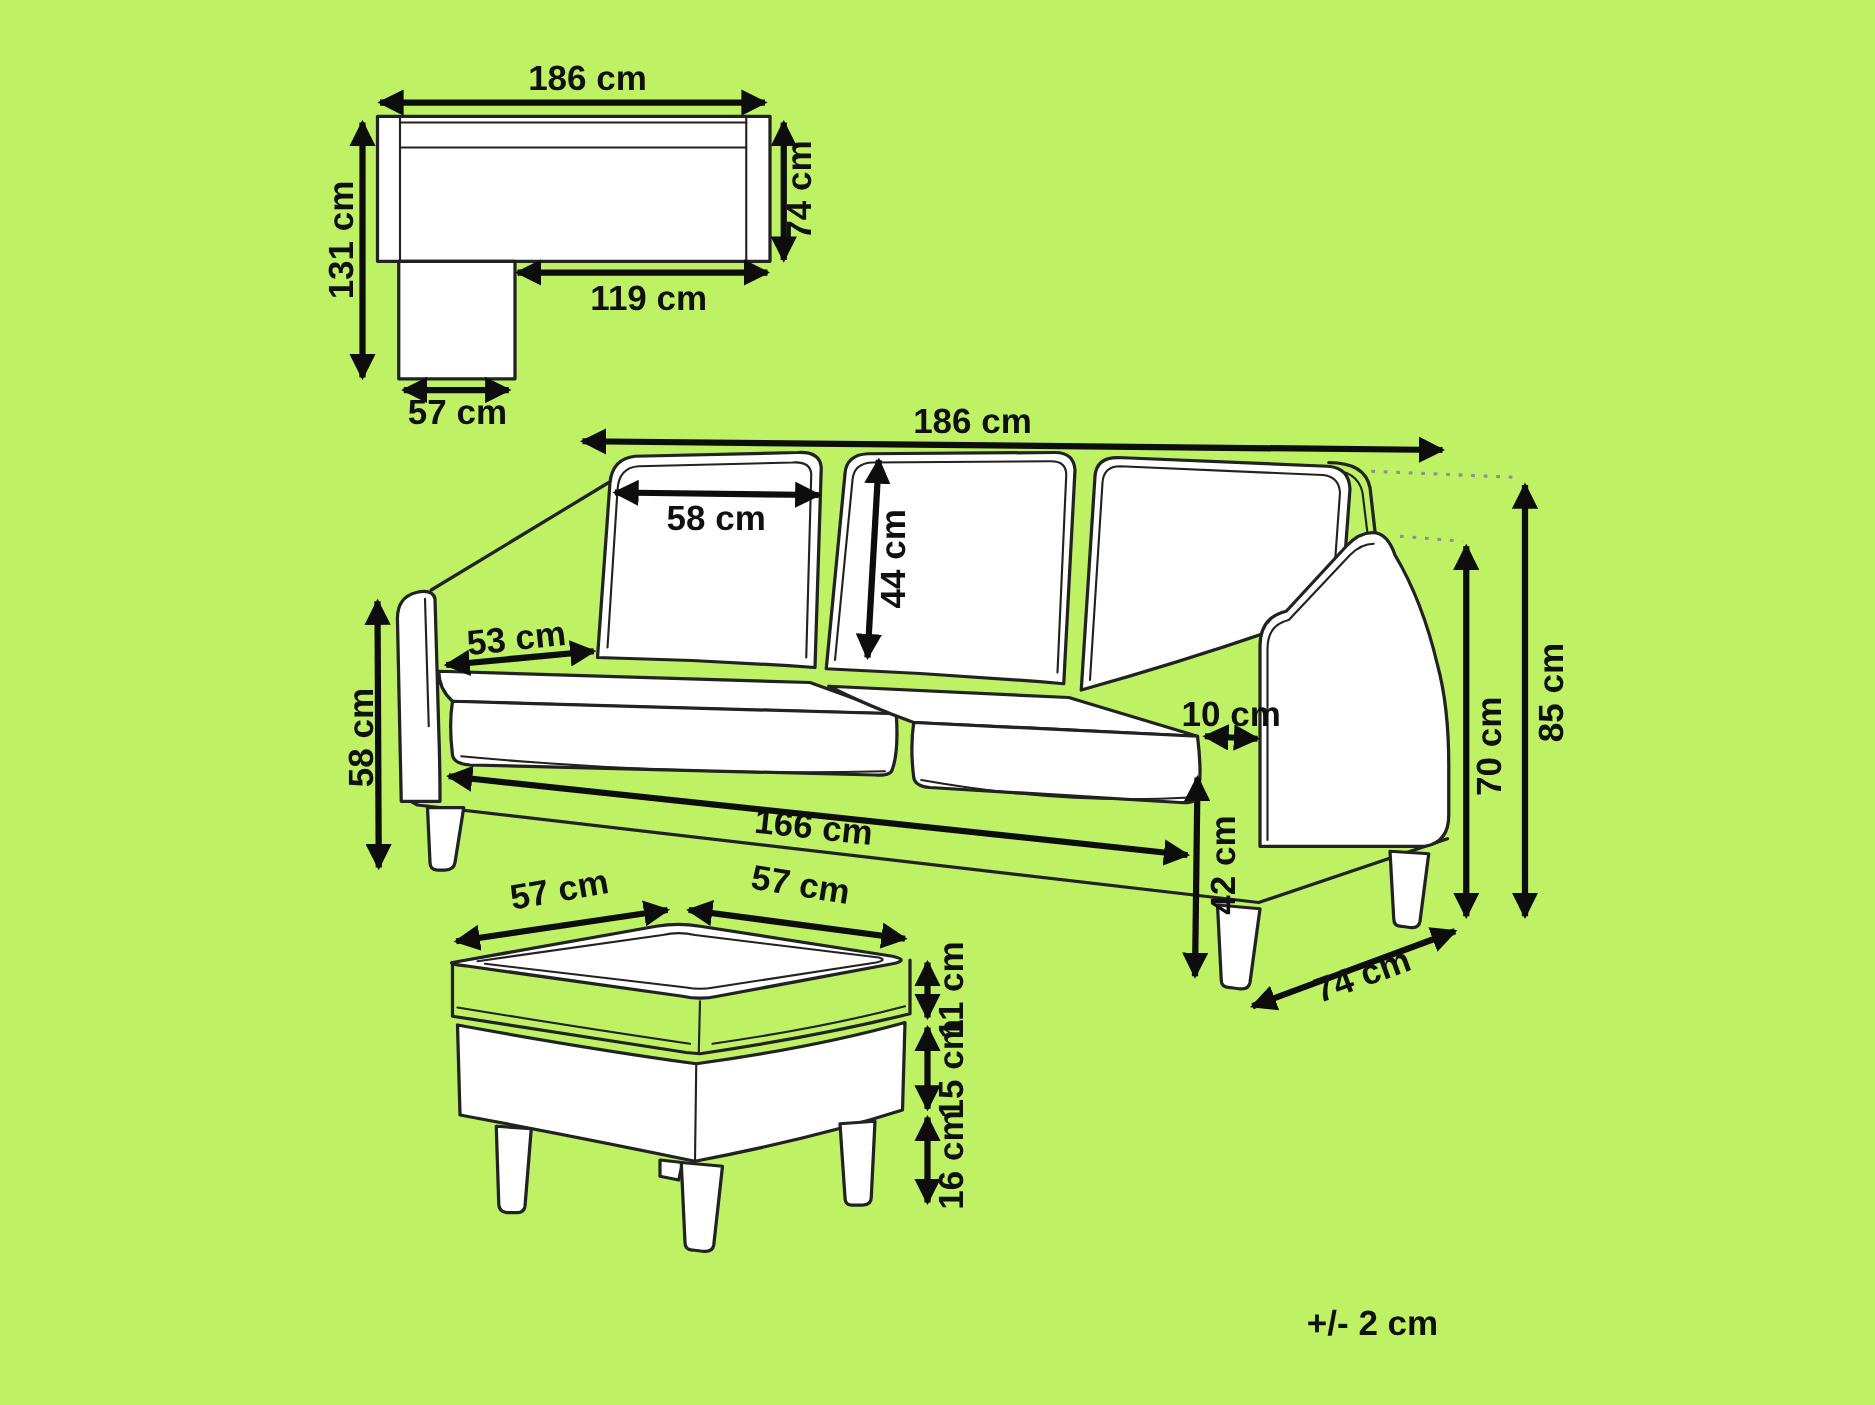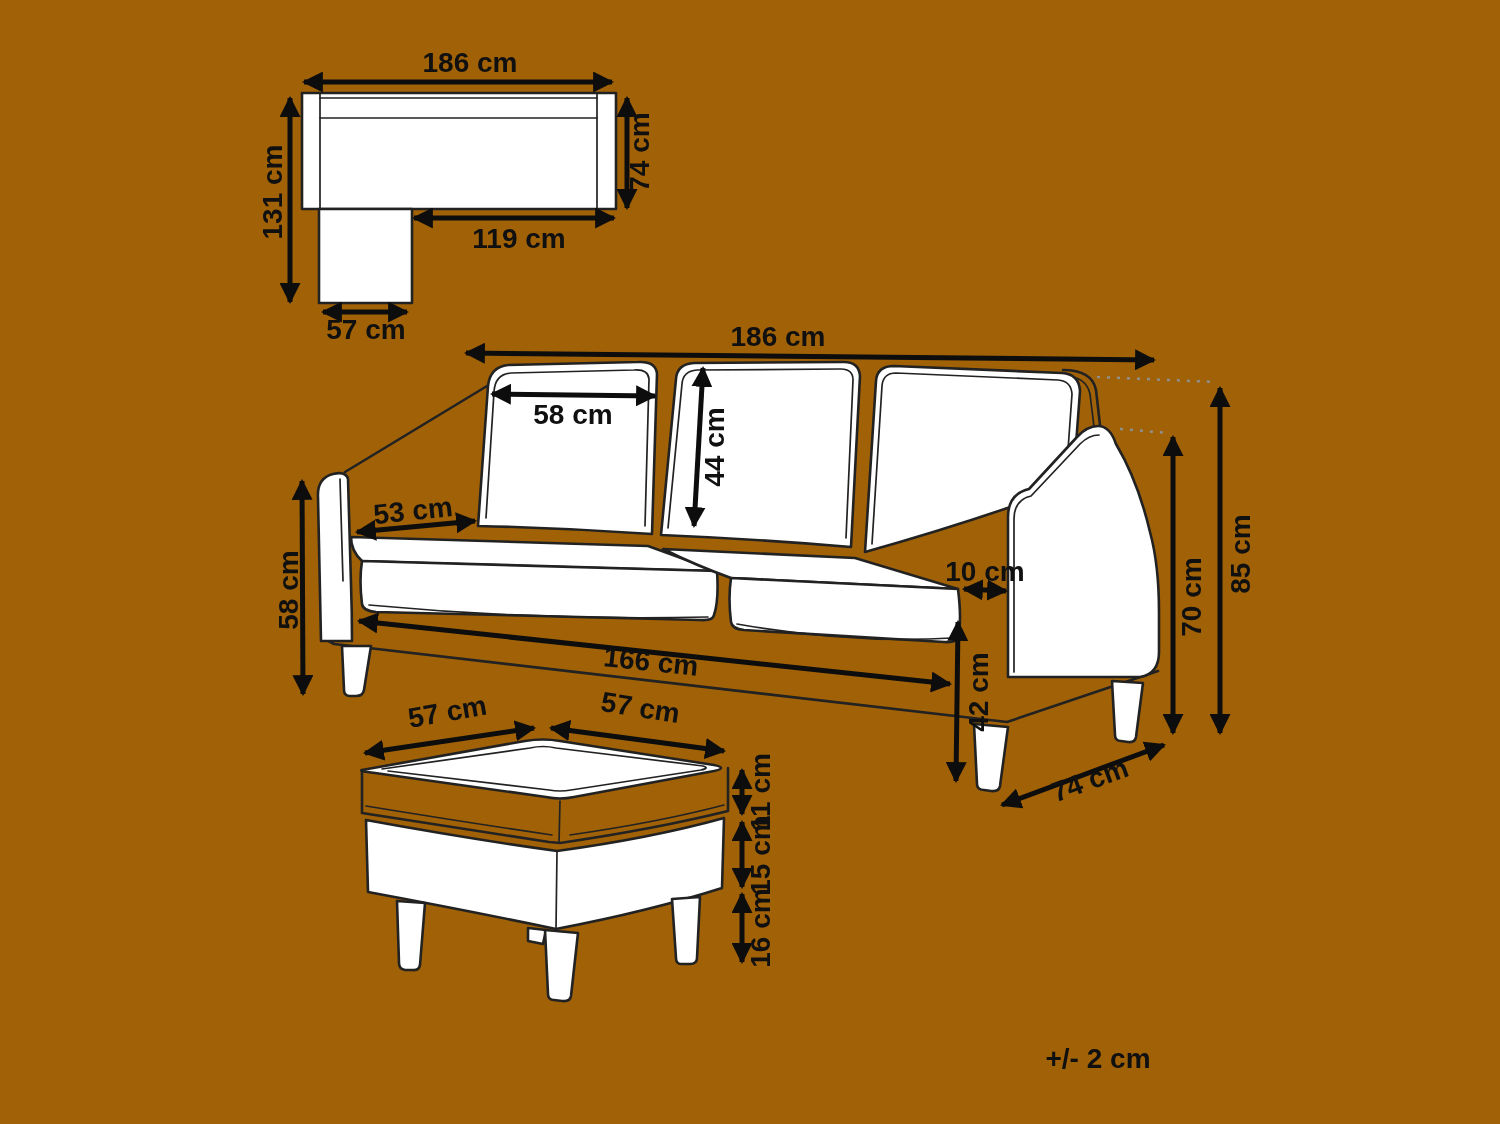--- a/index.html
+++ b/index.html
@@ -1,16 +1,16 @@
 <!DOCTYPE html>
 <html><head>
 <meta charset="utf-8">
 <style>
   html,body{margin:0;padding:0;background:#ffffff;}
-  .canvas{position:relative;width:1500px;height:1124px;background:#a16207;overflow:hidden;
+  .canvas{position:relative;width:1500px;height:1124px;background:#bef264;overflow:hidden;
           font-family:"Liberation Sans",sans-serif;}
   svg{position:absolute;left:0;top:0;}
   
   .o{fill:#ffffff;stroke:#222222;stroke-width:2.6;stroke-linejoin:round;}
   
   .p{fill:none;stroke:#222222;stroke-width:1.7;stroke-linecap:round;}
   
   .ln{fill:none;stroke:#222222;stroke-width:2.6;stroke-linecap:round;stroke-linejoin:round;}
   
   .dim{stroke:#0d0d0d;stroke-width:5;fill:none;}

